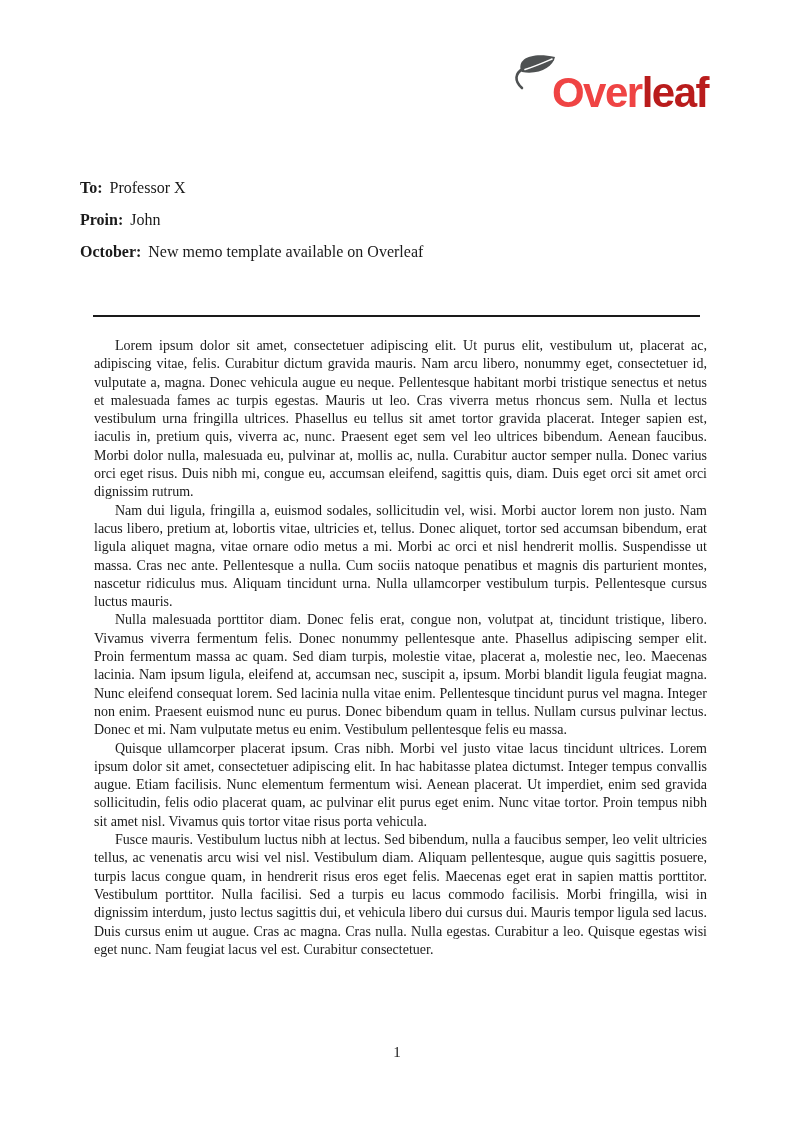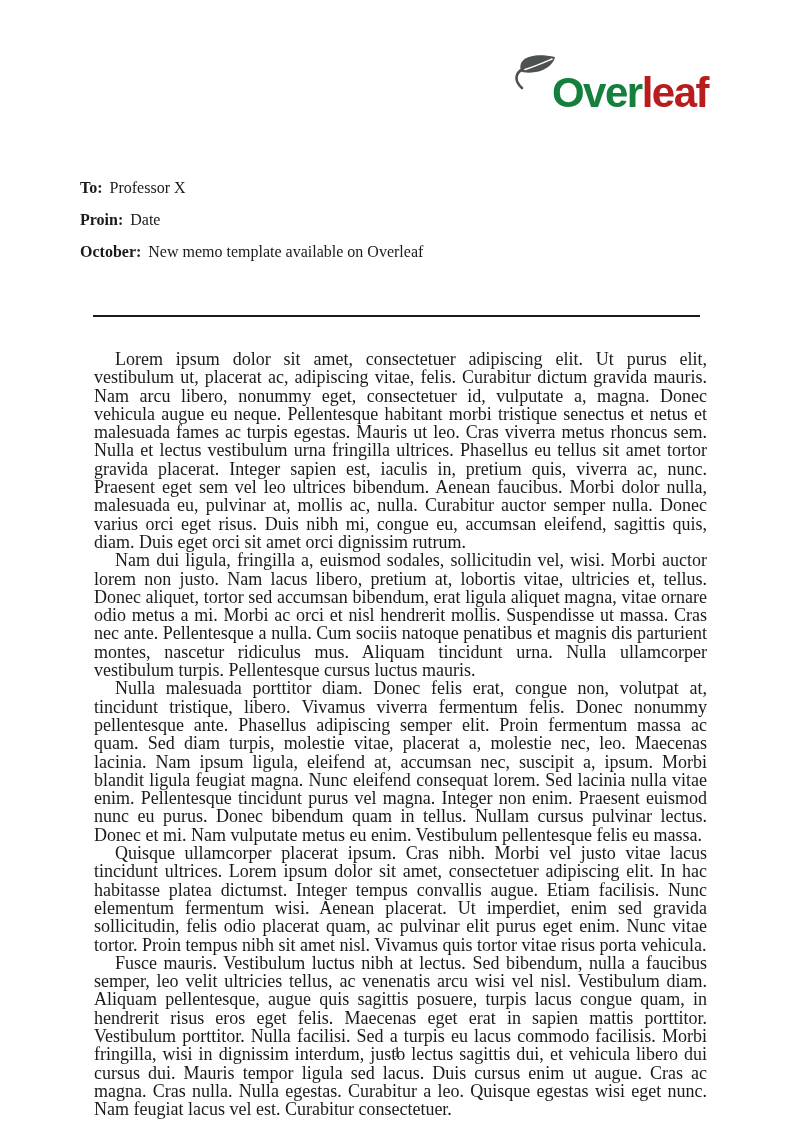--- a/index.html
+++ b/index.html
@@ -52,24 +52,24 @@
     top: 315px;
     left: 93px;
     width: 607px;
     height: 2px;
     background: #1a1a1a;
   }
 
   
   .memo-body {
     position: absolute;
-    top: 350px;
+    top: 337px;
     left: 94px;
     width: 613px;
-    font-size: 18px;
+    font-size: 14px;
     line-height: 18.3px;
     text-align: justify;
   }
   .memo-body p { margin: 0; text-indent: 21px; }
 
   
   .page-footer {
     position: absolute;
     top: 1044px;
     left: 0;
@@ -86,29 +86,29 @@
   <div class="logo">
     <svg class="leaf-icon" viewBox="0 0 48 36" xmlns="http://www.w3.org/2000/svg" aria-hidden="true">
 
       <path d="M14 14 C6 18 5 26 13 33" fill="none" stroke="#ffffff" stroke-width="5.5" stroke-linecap="round"></path>
       <path d="M14 14 C6 18 5 26 13 33" fill="none" stroke="#4e5152" stroke-width="2.6" stroke-linecap="round"></path>
 
       <path d="M12 16 C8 4 22 -3 46 2 C44 12 30 20 13 17 Z" fill="#4e5152"></path>
 
       <path d="M16 14.5 C26 11.5 36 7 43 4" fill="none" stroke="#ffffff" stroke-width="1.6" stroke-linecap="round"></path>
     </svg>
-    <span class="logo-over" style="color: #15803d; margin-left: 44px;">Over</span><span class="logo-leaf" style="color: #b91c1c;">leaf</span>
+    <span class="logo-over" style="color: #ef4444; margin-left: 44px;">Over</span><span class="logo-leaf" style="color: #b91c1c;">leaf</span>
   </div>
 
   <div class="memo-header">
     <div class="memo-field">
       <span class="label">To:</span><span class="value">Professor X</span>
     </div>
     <div class="memo-field">
-      <span class="label">Proin:</span><span class="value">Date</span>
+      <span class="label">Proin:</span><span class="value">John</span>
     </div>
     <div class="memo-field">
       <span class="label">October:</span><span class="value">New memo template available on Overleaf</span>
     </div>
   </div>
 
   <div class="rule"></div>
 
   <div class="memo-body">
     <p>Lorem ipsum dolor sit amet, consectetuer adipiscing elit. Ut purus elit, vestibulum ut, placerat ac, adipiscing vitae, felis. Curabitur dictum gravida mauris. Nam arcu libero, nonummy eget, consectetuer id, vulputate a, magna. Donec vehicula augue eu neque. Pellentesque habitant morbi tristique senectus et netus et malesuada fames ac turpis egestas. Mauris ut leo. Cras viverra metus rhoncus sem. Nulla et lectus vestibulum urna fringilla ultrices. Phasellus eu tellus sit amet tortor gravida placerat. Integer sapien est, iaculis in, pretium quis, viverra ac, nunc. Praesent eget sem vel leo ultrices bibendum. Aenean faucibus. Morbi dolor nulla, malesuada eu, pulvinar at, mollis ac, nulla. Curabitur auctor semper nulla. Donec varius orci eget risus. Duis nibh mi, congue eu, accumsan eleifend, sagittis quis, diam. Duis eget orci sit amet orci dignissim rutrum.</p>

